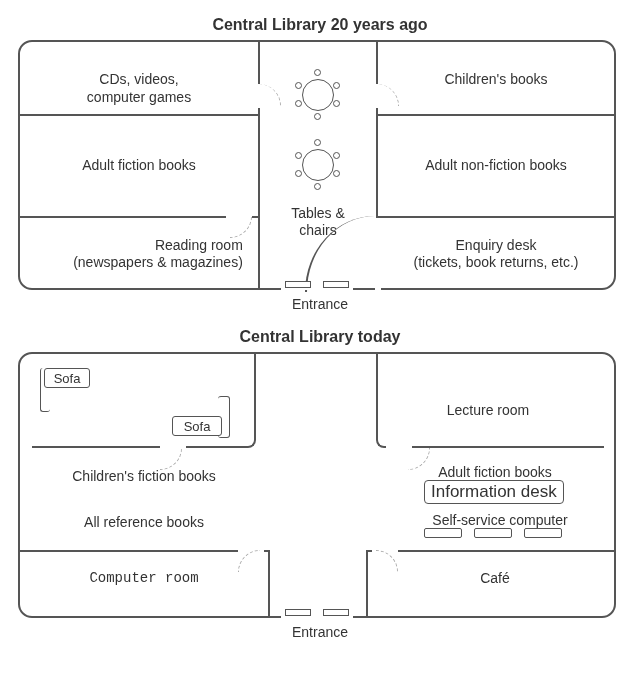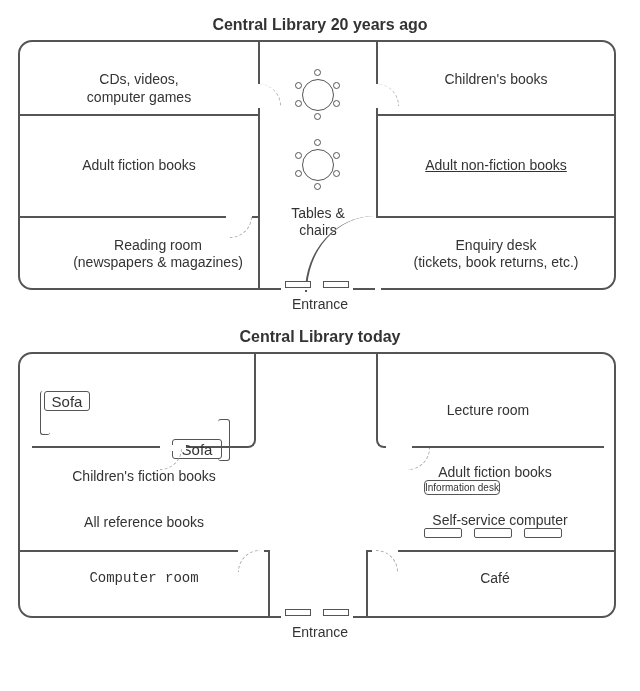--- a/index.html
+++ b/index.html
@@ -71,22 +71,22 @@
   
   .planA .row1-left  { left: 0;   top: 72px;  width: 238px; }
   .planA .row1-right { left: 358px; top: 72px; width: 236px; }
   .planA .row2-left  { left: 0;   top: 174px; width: 238px; }
   .planA .row2-right { left: 358px; top: 174px; width: 236px; }
 
   
   .planA .r-cds        { left: 0;   top: 0;    width: 238px; height: 93px; }
   .planA .r-childbks   { left: 358px; top: 0;  width: 236px; height: 76px; }
   .planA .r-adfiction  { left: 0;   top: 74px; width: 238px; height: 100px; }
-  .planA .r-adnonfic   { left: 358px; top: 74px; width: 236px; height: 100px; text-decoration: underline; }
-  .planA .r-reading    { left: 0;   top: 176px; width: 276px; height: 72px; }
+  .planA .r-adnonfic   { left: 358px; top: 74px; width: 236px; height: 100px; }
+  .planA .r-reading    { left: 0;   top: 176px; width: 276px; height: 72px; text-align: right; }
   .planA .r-enquiry    { left: 358px; top: 176px; width: 236px; height: 72px; }
   .planA .r-tables     { left: 240px; top: 150px; width: 116px; height: 60px; }
 
   
   .tables {
     position: absolute;
     left: 268px; top: 28px;
     width: 60px; height: 120px;
     display: flex; flex-direction: column;
     justify-content: space-between; align-items: center;
@@ -160,33 +160,32 @@
   .planB .r-lecture    { left: 378px; top: 44px; width: 180px; text-align: center; }
   .planB .r-childfic   { left: 14px;  top: 110px; width: 220px; }
   .planB .r-adfiction  { left: 370px; top: 106px; width: 210px; }
   .planB .r-allref     { left: 14px;  top: 156px; width: 220px; }
   .planB .r-selfserv   { left: 380px; top: 154px; width: 200px; }
   .planB .r-comproom   { left: 14px;  top: 212px; width: 220px; font-family: Liberation Mono, monospace; }
   .planB .r-cafe       { left: 370px; top: 212px; width: 210px; }
 
   .sofa {
     position: absolute; border: 1.5px solid #555;
-    font-size: 15px; display: flex; align-items: center; justify-content: center;
+    font-size: 13px; display: flex; align-items: center; justify-content: center;
     border-radius: 3px;
-    margin-top: 23px;
   }
   .planB .sofa1 { left: 24px;  top: 14px; width: 46px; height: 20px; }
   .planB .sofa1b{ left: 20px;  top: 14px; width: 10px; height: 44px; border-top: none; border-right: none; }
   .planB .sofa2 { left: 152px; top: 62px; width: 50px; height: 20px; }
   .planB .sofa2b{ left: 198px; top: 42px; width: 12px; height: 42px; border-left: none; }
 
   .infodesk {
     position: absolute; left: 404px; top: 126px;
     border: 1.5px solid #555; border-radius: 4px;
-    padding: 1px 0; font-size: 10px;
+    padding: 1px 6px; font-size: 17px;
   }
   .ssmach {
     position: absolute; width: 38px; height: 10px;
     border: 1.5px solid #555; border-radius: 2px;
   }
   .planB .m1 { left: 404px; top: 174px; }
   .planB .m2 { left: 454px; top: 174px; }
   .planB .m3 { left: 504px; top: 174px; }
 
   

